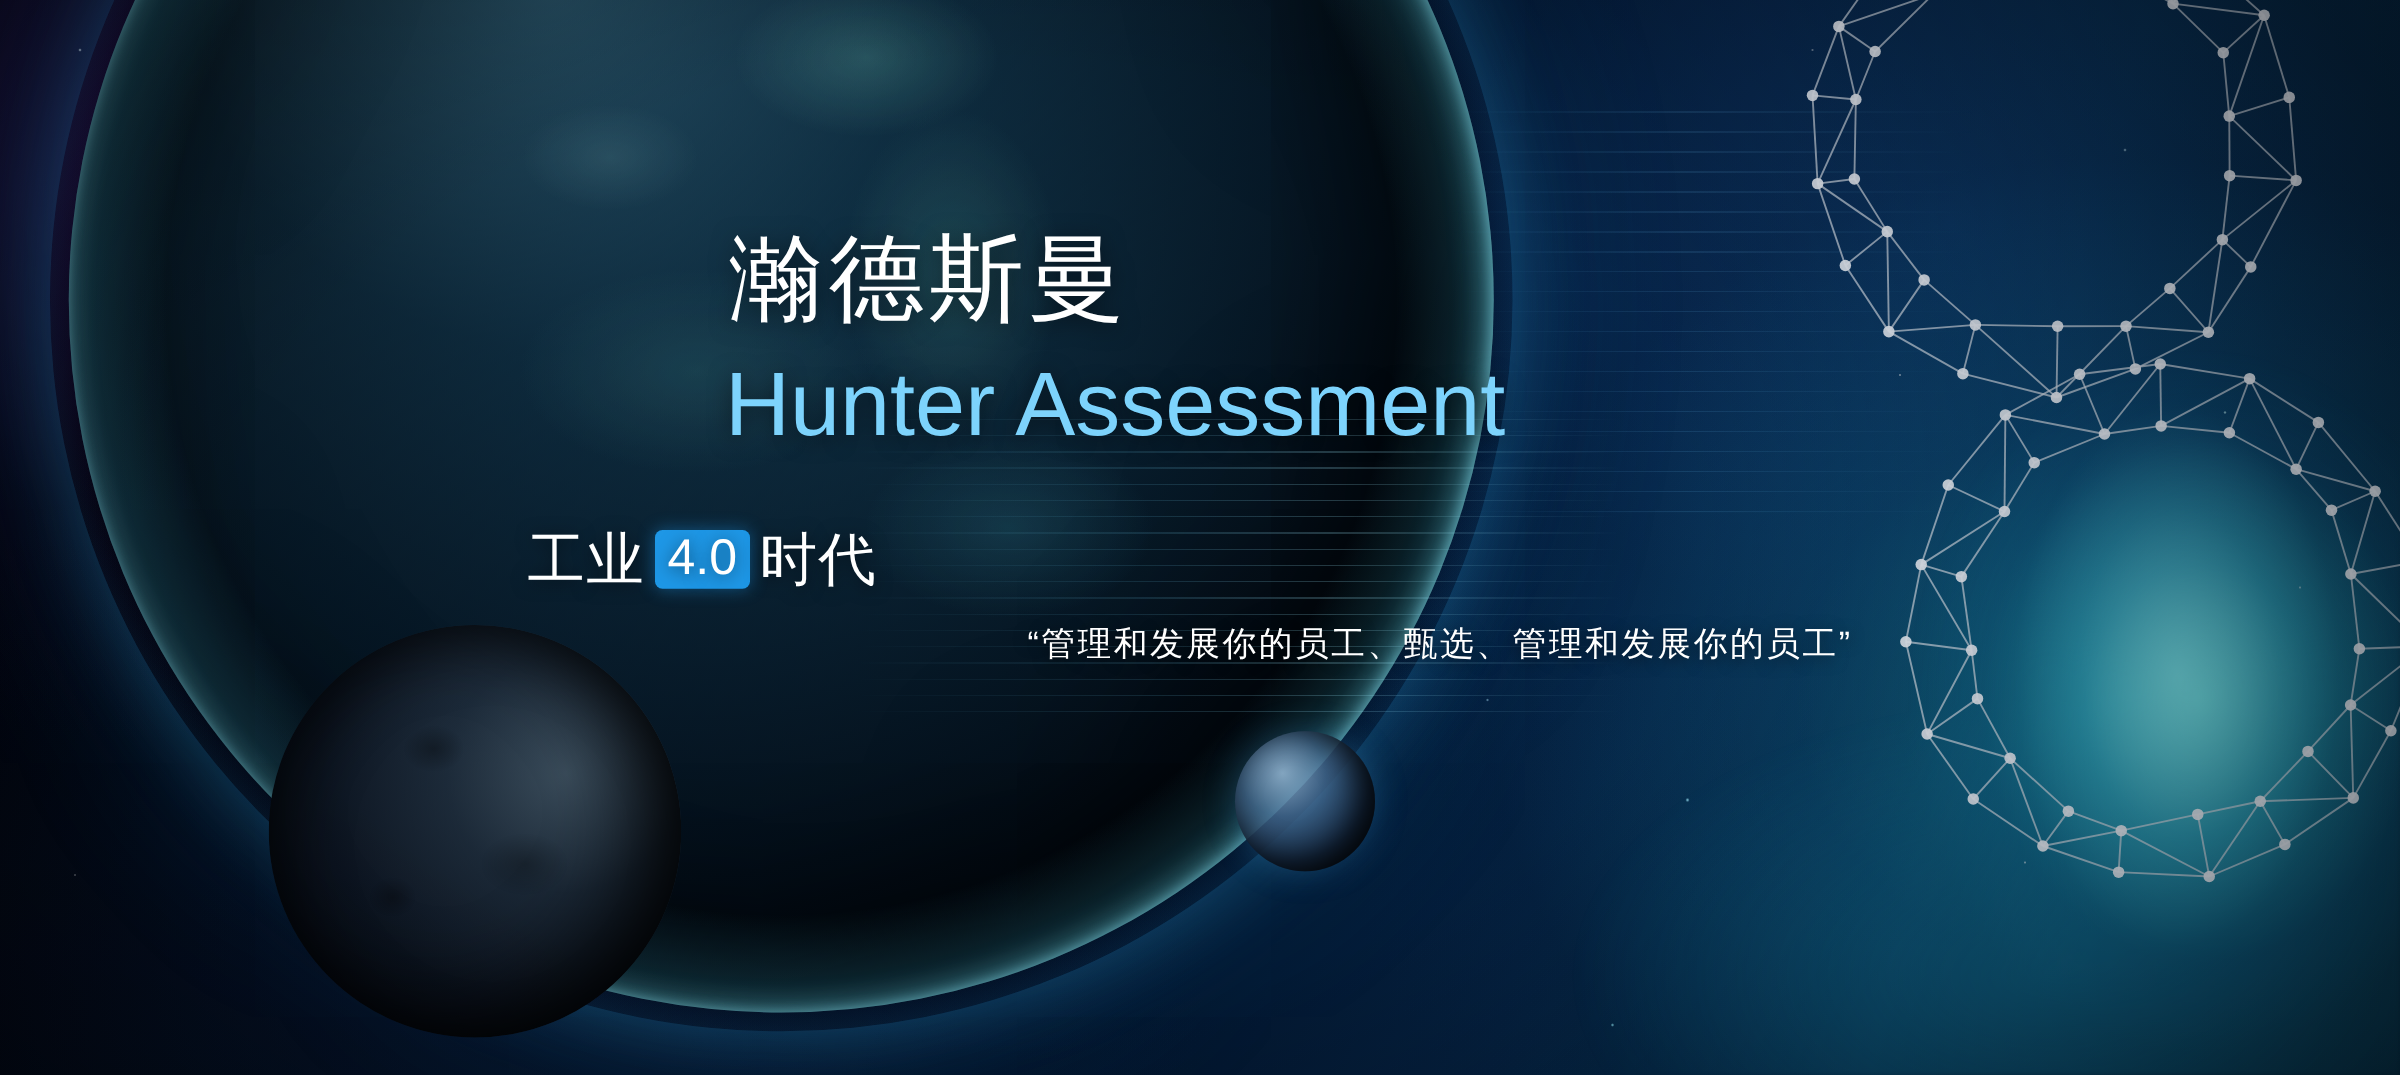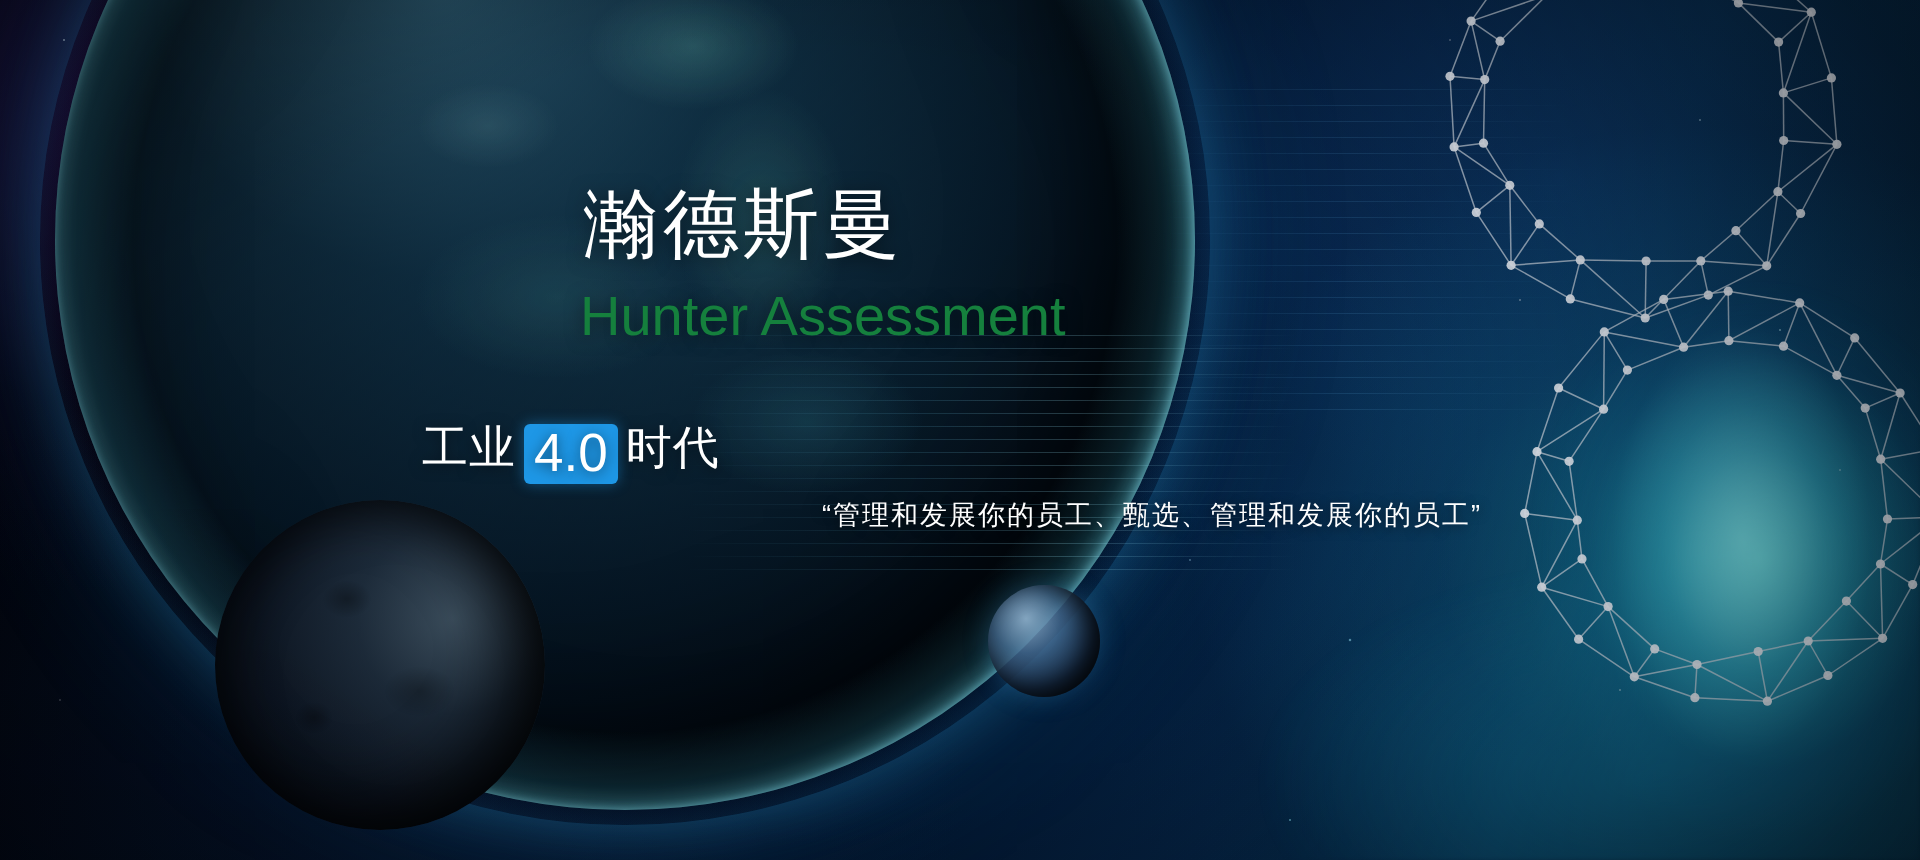--- a/index.html
+++ b/index.html
@@ -177,24 +177,24 @@
     line-height:1;
     letter-spacing:4px;
     color:#ffffff;
     font-weight:400;
     text-shadow:0 2px 18px rgba(0,0,0,0.55);
     white-space:nowrap;
   }
   .title-en {
     position:absolute;
     left:580px; top:288px;
-    font-size:56px;
+    font-size:72px;
     line-height:1;
     letter-spacing:0px;
-    color:#15803d;
+    color:#7dd3fc;
     font-weight:400;
     text-shadow:0 2px 18px rgba(0,0,0,0.5);
     white-space:nowrap;
   }
   .subtitle {
     position:absolute;
     left:422px; top:424px;
     display:flex;
     align-items:flex-start;
     white-space:nowrap;
@@ -205,21 +205,21 @@
     text-shadow:0 2px 14px rgba(0,0,0,0.55);
   }
   .subtitle .seg { display:inline-block; }
   .badge-40 {
     display:inline-flex;
     align-items:center;
     justify-content:center;
     background:#1e97e6;
     color:#ffffff;
     border-radius:6px;
-    font-size:53px;
+    font-size:40px;
     font-weight:400;
     letter-spacing:0px;
     padding:2px 10px 5px 10px;
     margin:0 8px;
     line-height:1;
     box-shadow:0 0 14px rgba(30,151,230,0.45);
   }
   .subtitle .gap { display:inline-block; width:16px; }
   .tagline {
     position:absolute;

